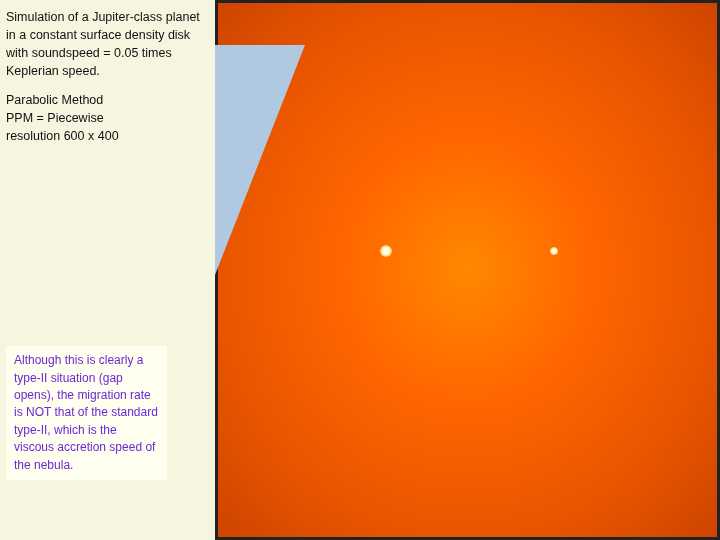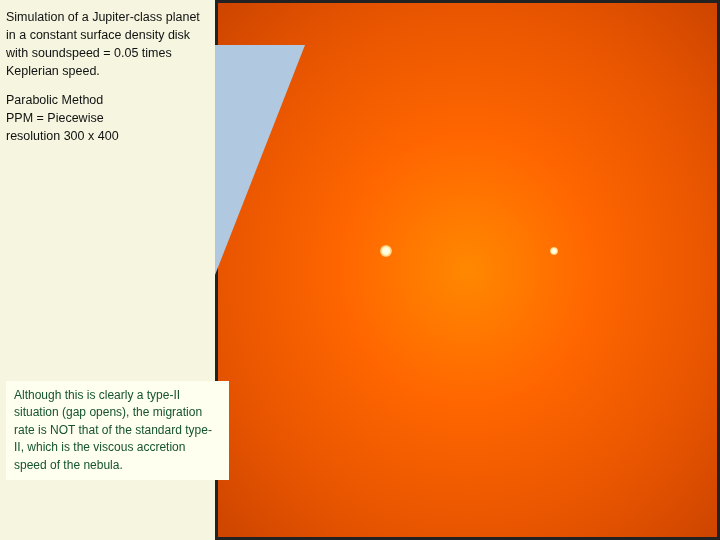--- a/index.html
+++ b/index.html
@@ -44,26 +44,26 @@
       margin-top: 8px;
       font-size: 12.5px;
       color: #111;
       line-height: 1.45;
     }
 
     .note-box {
       position: absolute;
       bottom: 60px;
       left: 6px;
-      width: 223px;
+      width: 161px;
       background: #fffff0;
       border: none;
       padding: 6px 8px;
       font-size: 12px;
-      color: #14532d;
+      color: #6d28d9;
       line-height: 1.45;
       margin-top: 12px;
     }
 
     
     .triangle-overlay {
       position: absolute;
       top: 45px;
       left: 215px;
       width: 0;
@@ -135,21 +135,21 @@
 
   <div class="left-panel">
 
     <div class="header-text">
       <span>Simulation of a Jupiter-class planet in a constant surface density disk with soundspeed = 0.05 times Keplerian speed.</span>
     </div>
 
     <div class="desc-block">
       <div>Parabolic Method</div>
       <div>PPM = Piecewise</div>
-      <div>resolution 300 x 400</div>
+      <div>resolution 600 x 400</div>
     </div>
 
     <div class="note-box">
       <span>Although this is clearly a type-II situation (gap opens), the migration rate is NOT that of the standard type-II, which is the viscous accretion speed of the nebula.</span>
     </div>
 
   </div>
 
   <div class="simulation-area">
     <div class="disk-gradient"></div>

